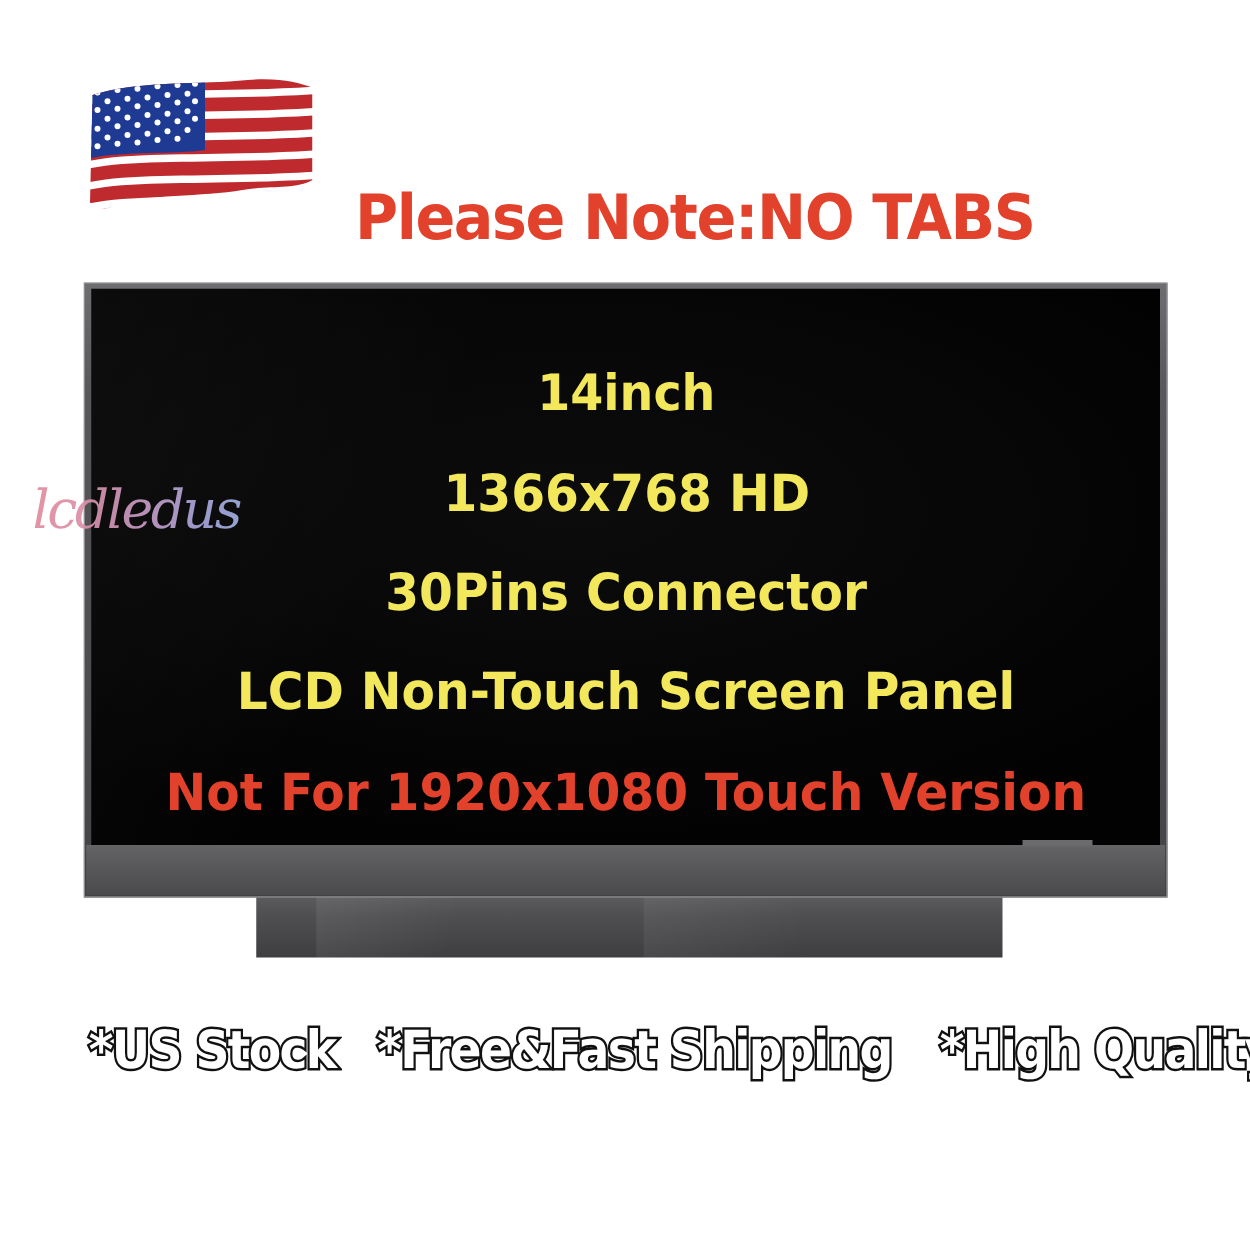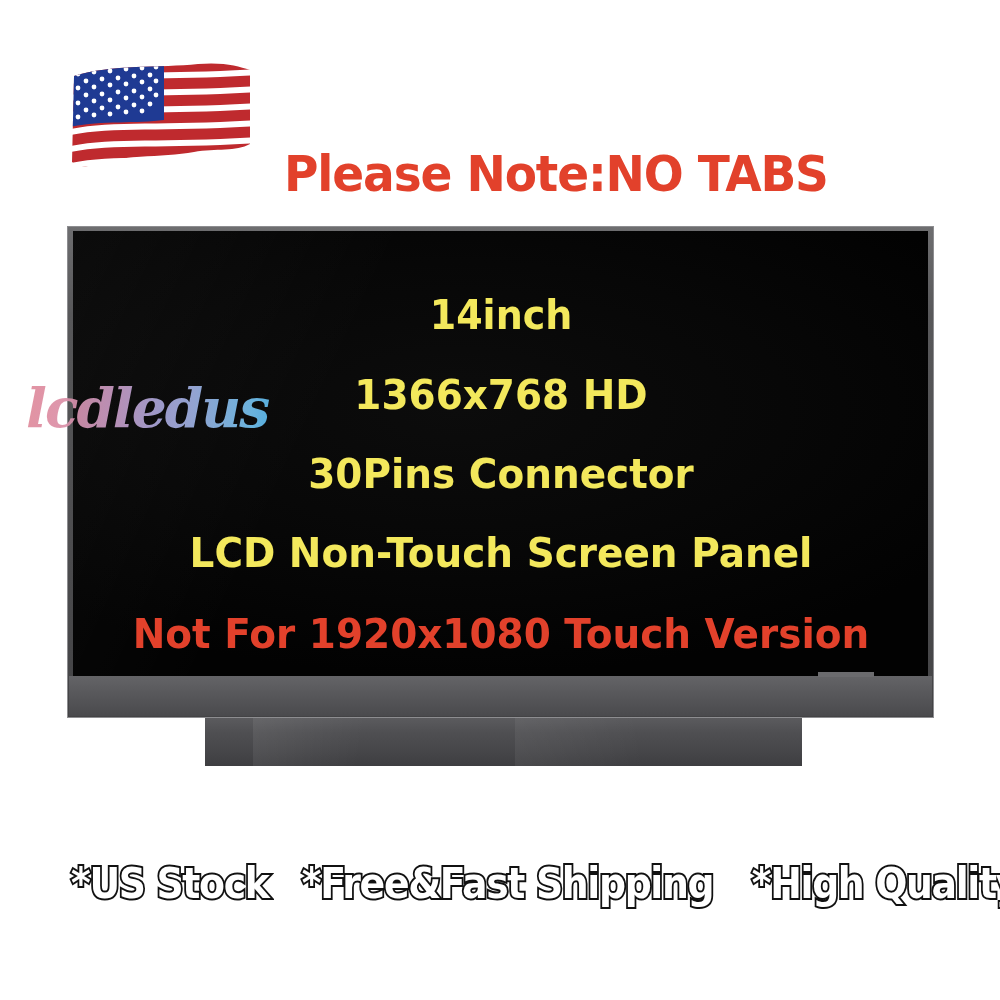--- a/index.html
+++ b/index.html
@@ -138,20 +138,21 @@
 
   
   .screen-text {
     position: absolute;
     left: 75px;
     top: 280px;
     width: 852px;
     height: 400px;
     display: flex;
     flex-direction: column;
+    align-items: center;
     justify-content: flex-start;
     pointer-events: none;
   }
   .spec-line {
     font-family: "DejaVu Sans", sans-serif;
     font-weight: bold;
     color: #f3e85c;
     line-height: 1.05;
     white-space: nowrap;
     text-align: center;
@@ -169,22 +170,22 @@
 
   
   .watermark {
     position: absolute;
     left: 26px;
     top: 368px;
     width: 320px;
     height: 80px;
     font-family: "DejaVu Serif", serif;
     font-style: italic;
-    font-weight: bold;
-    font-size: 55px;
+    font-weight: normal;
+    font-size: 43px;
     line-height: 80px;
     letter-spacing: -2px;
     white-space: nowrap;
     background-image: linear-gradient(95deg,
         #e08a9a 0%,
         #dc8fa6 12%,
         #c79bc4 28%,
         #a9a6da 42%,
         #9fb0e2 52%,
         #74c2ef 70%,
@@ -195,21 +196,21 @@
     color: transparent;
     -webkit-text-fill-color: transparent;
     opacity: 0.92;
     pointer-events: none;
   }
 
   
   .feature-row {
     position: absolute;
     left: 60px;
-    top: 844px;
+    top: 800px;
     width: 930px;
     height: 80px;
     display: flex;
     align-items: center;
     justify-content: space-between;
   }
   .feature-item {
     font-family: "DejaVu Sans", sans-serif;
     font-weight: bold;
     font-size: 42px;

